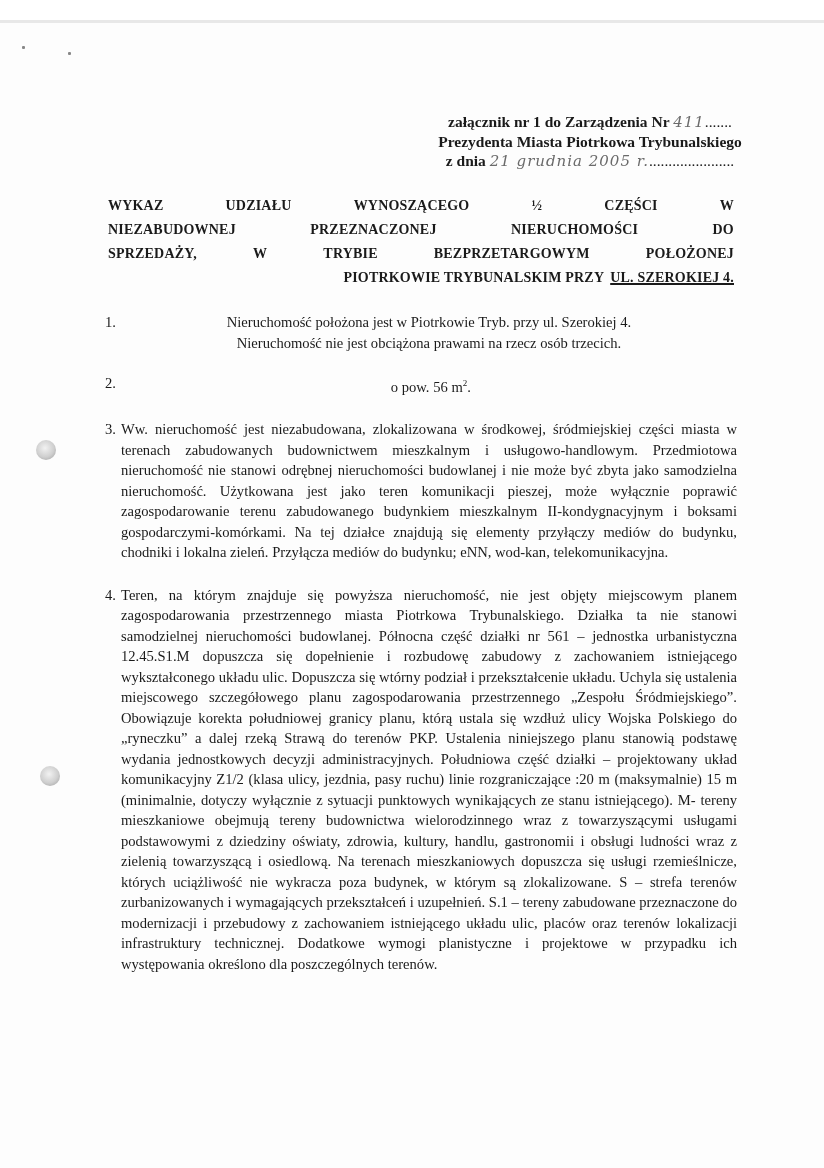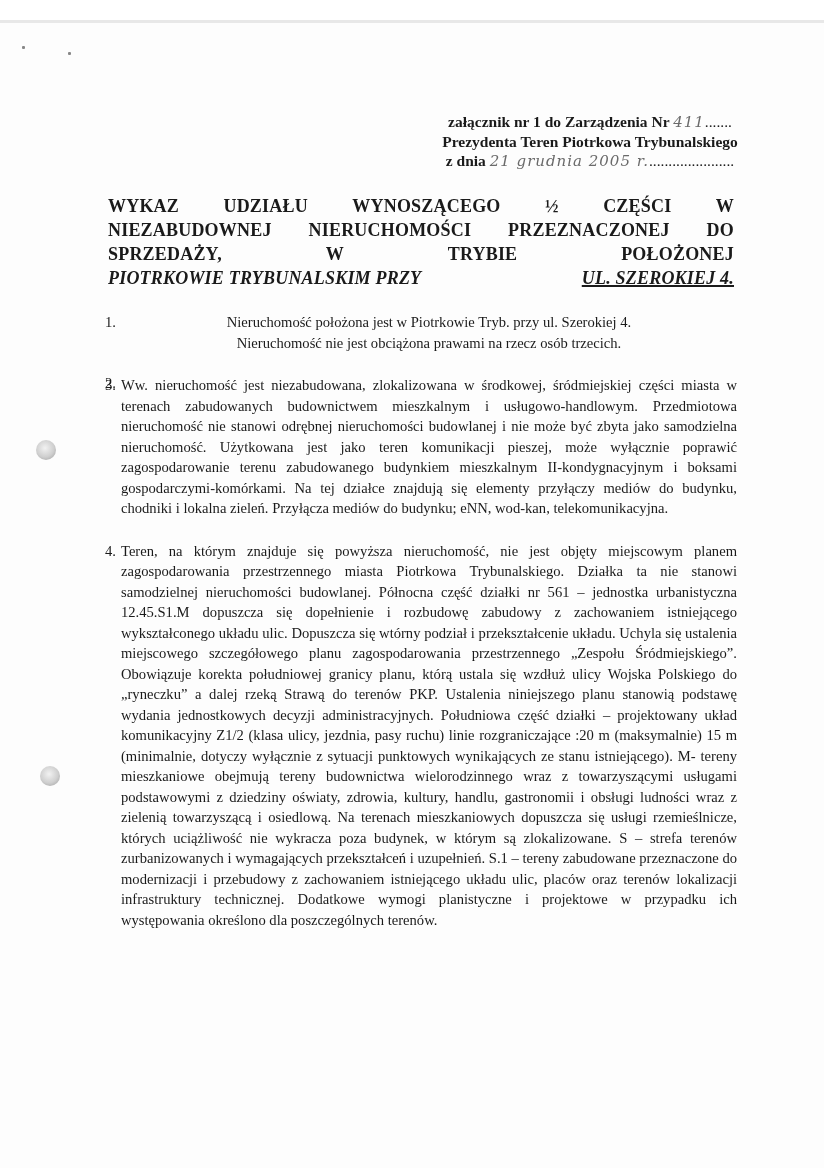--- a/index.html
+++ b/index.html
@@ -11,23 +11,23 @@
            background:radial-gradient(circle at 45% 40%, #f2f2f2 0%, #cfcfcf 55%, #9a9a9a 100%); }
   .speck { position:absolute; width:3px; height:3px; background:#888; border-radius:1px; }
 
   .header { position:absolute; left:400px; top:92px; width:380px; text-align:center;
             font-weight:bold; font-size:15.5px; line-height:19px; }
   .hand { font-family:"DejaVu Serif",serif; font-style:italic; font-weight:normal; color:#6a6a6a;
           font-size:15px; letter-spacing:1px; }
   .dots { font-weight:normal; letter-spacing:0; }
 
   .title { position:absolute; left:108px; top:174px; width:626px; font-weight:bold;
-           font-size:18px; line-height:24px; text-align:justify; text-align-last:left; letter-spacing:0.2px; }
+           font-size:14px; line-height:24px; text-align:justify; text-align-last:left; letter-spacing:0.2px; }
   .title .line { display:flex; justify-content:space-between; white-space:nowrap; }
-  .title .line.last { justify-content:space-between; gap:6px;font-style:italic; }
+  .title .line.last { justify-content:flex-end; gap:6px; }
   .title u { text-decoration:underline; text-decoration-thickness:2px; }
 
   .items { position:absolute; left:105px; top:292px; width:632px; font-size:14.6px; line-height:20.5px; }
   .item { position:relative; padding-left:16px; text-align:justify; margin-bottom:20px; }
   .item .num { position:absolute; left:0; top:0; }
   .item p { margin:0; }
   .item1 p { text-align:center; }
   b { font-weight:normal; }
 </style>
 </head>
@@ -37,62 +37,64 @@
   <div class="topedge"></div>
   <div class="speck" style="left:22px;top:26px;"></div>
   <div class="speck" style="left:68px;top:32px;"></div>
   <div class="punch" style="left:36px;top:420px;"></div>
   <div class="punch" style="left:40px;top:746px;"></div>
 
   <div class="header">
     <div>
       <span>załącznik nr 1  do Zarządzenia Nr </span><span class="hand">411</span><span class="dots">.......</span>
     </div>
-    <div>Prezydenta Teren Piotrkowa Trybunalskiego</div>
+    <div>Prezydenta Miasta Piotrkowa Trybunalskiego</div>
     <div>
       <span>z dnia </span><span class="hand">21 grudnia 2005 r.</span><span class="dots">......................</span>
     </div>
   </div>
 
   <div class="title">
     <div class="line">
       <span>WYKAZ</span>
       <span>UDZIAŁU</span>
       <span>WYNOSZĄCEGO</span>
       <span>½</span>
       <span>CZĘŚCI</span>
       <span>W</span>
     </div>
     <div class="line">
       <span>NIEZABUDOWNEJ</span>
+      <span>PRZEZNACZONEJ</span>
       <span>NIERUCHOMOŚCI</span>
-      <span>PRZEZNACZONEJ</span>
       <span>DO</span>
     </div>
     <div class="line">
       <span>SPRZEDAŻY,</span>
       <span>W</span>
       <span>TRYBIE</span>
+      <span>BEZPRZETARGOWYM</span>
       <span>POŁOŻONEJ</span>
     </div>
     <div class="line last">
       <span>PIOTRKOWIE TRYBUNALSKIM PRZY</span>
       <u>UL. SZEROKIEJ 4.</u>
     </div>
   </div>
 
   <div class="items">
     <div class="item item1">
       <span class="num">1.</span>
       <p>Nieruchomość położona jest w Piotrkowie Tryb. przy ul. Szerokiej 4.</p>
       <p>Nieruchomość nie jest obciążona prawami na rzecz osób  trzecich.</p>
     </div>
 
     <div class="item item1" style="margin-bottom:22px;">
       <span class="num">2.</span>
+      <p>&nbsp;<span>o  pow. 56 m</span><sup style="font-size:9px;">2</sup><span>.</span></p>
     </div>
 
     <div class="item" style="margin-bottom:22px;">
       <span class="num">3.</span>
       <p>Ww. nieruchomość jest niezabudowana, zlokalizowana w środkowej, śródmiejskiej części miasta w terenach zabudowanych budownictwem mieszkalnym i usługowo-handlowym. Przedmiotowa nieruchomość nie stanowi odrębnej nieruchomości budowlanej i nie może być zbyta jako samodzielna nieruchomość. Użytkowana jest jako teren komunikacji pieszej, może wyłącznie poprawić zagospodarowanie terenu zabudowanego budynkiem mieszkalnym II-kondygnacyjnym i boksami gospodarczymi-komórkami. Na tej działce znajdują się elementy przyłączy mediów do budynku, chodniki i lokalna zieleń. Przyłącza mediów do budynku; eNN, wod-kan, telekomunikacyjna.</p>
     </div>
 
     <div class="item">
       <span class="num">4.</span>
       <p><span>Teren, na którym znajduje się powyższa nieruchomość, nie jest objęty miejscowym planem zagospodarowania przestrzennego miasta Piotrkowa Trybunalskiego. Działka ta nie stanowi samodzielnej nieruchomości budowlanej. Północna część działki nr 561 – jednostka urbanistyczna </span><b>12.45.S1.M</b><span> dopuszcza się dopełnienie i rozbudowę zabudowy z zachowaniem istniejącego wykształconego układu ulic. Dopuszcza się wtórny podział i przekształcenie układu. Uchyla się ustalenia miejscowego szczegółowego planu zagospodarowania przestrzennego „Zespołu Śródmiejskiego”. Obowiązuje korekta południowej granicy planu, którą ustala się wzdłuż ulicy Wojska Polskiego do „ryneczku” a dalej rzeką Strawą do terenów PKP. Ustalenia niniejszego planu stanowią podstawę wydania jednostkowych decyzji administracyjnych. Południowa część działki – projektowany układ komunikacyjny Z1/2 (klasa ulicy, jezdnia, pasy ruchu) linie rozgraniczające :20 m (maksymalnie) 15 m (minimalnie, dotyczy wyłącznie z sytuacji punktowych wynikających ze stanu istniejącego). </span><b>M-</b><span> tereny mieszkaniowe obejmują tereny budownictwa wielorodzinnego wraz z towarzyszącymi usługami podstawowymi z dziedziny oświaty, zdrowia, kultury, handlu, gastronomii i obsługi ludności wraz z zielenią towarzyszącą i osiedlową. Na terenach mieszkaniowych dopuszcza się usługi rzemieślnicze, których uciążliwość nie wykracza poza budynek, w którym są zlokalizowane. </span><b>S</b><span> – strefa terenów zurbanizowanych i wymagających przekształceń i uzupełnień. </span><b>S.1</b><span> – tereny zabudowane przeznaczone do modernizacji i przebudowy z zachowaniem istniejącego układu ulic, placów oraz terenów lokalizacji infrastruktury technicznej. Dodatkowe wymogi planistyczne i projektowe w przypadku ich występowania określono dla poszczególnych terenów.</span></p>

